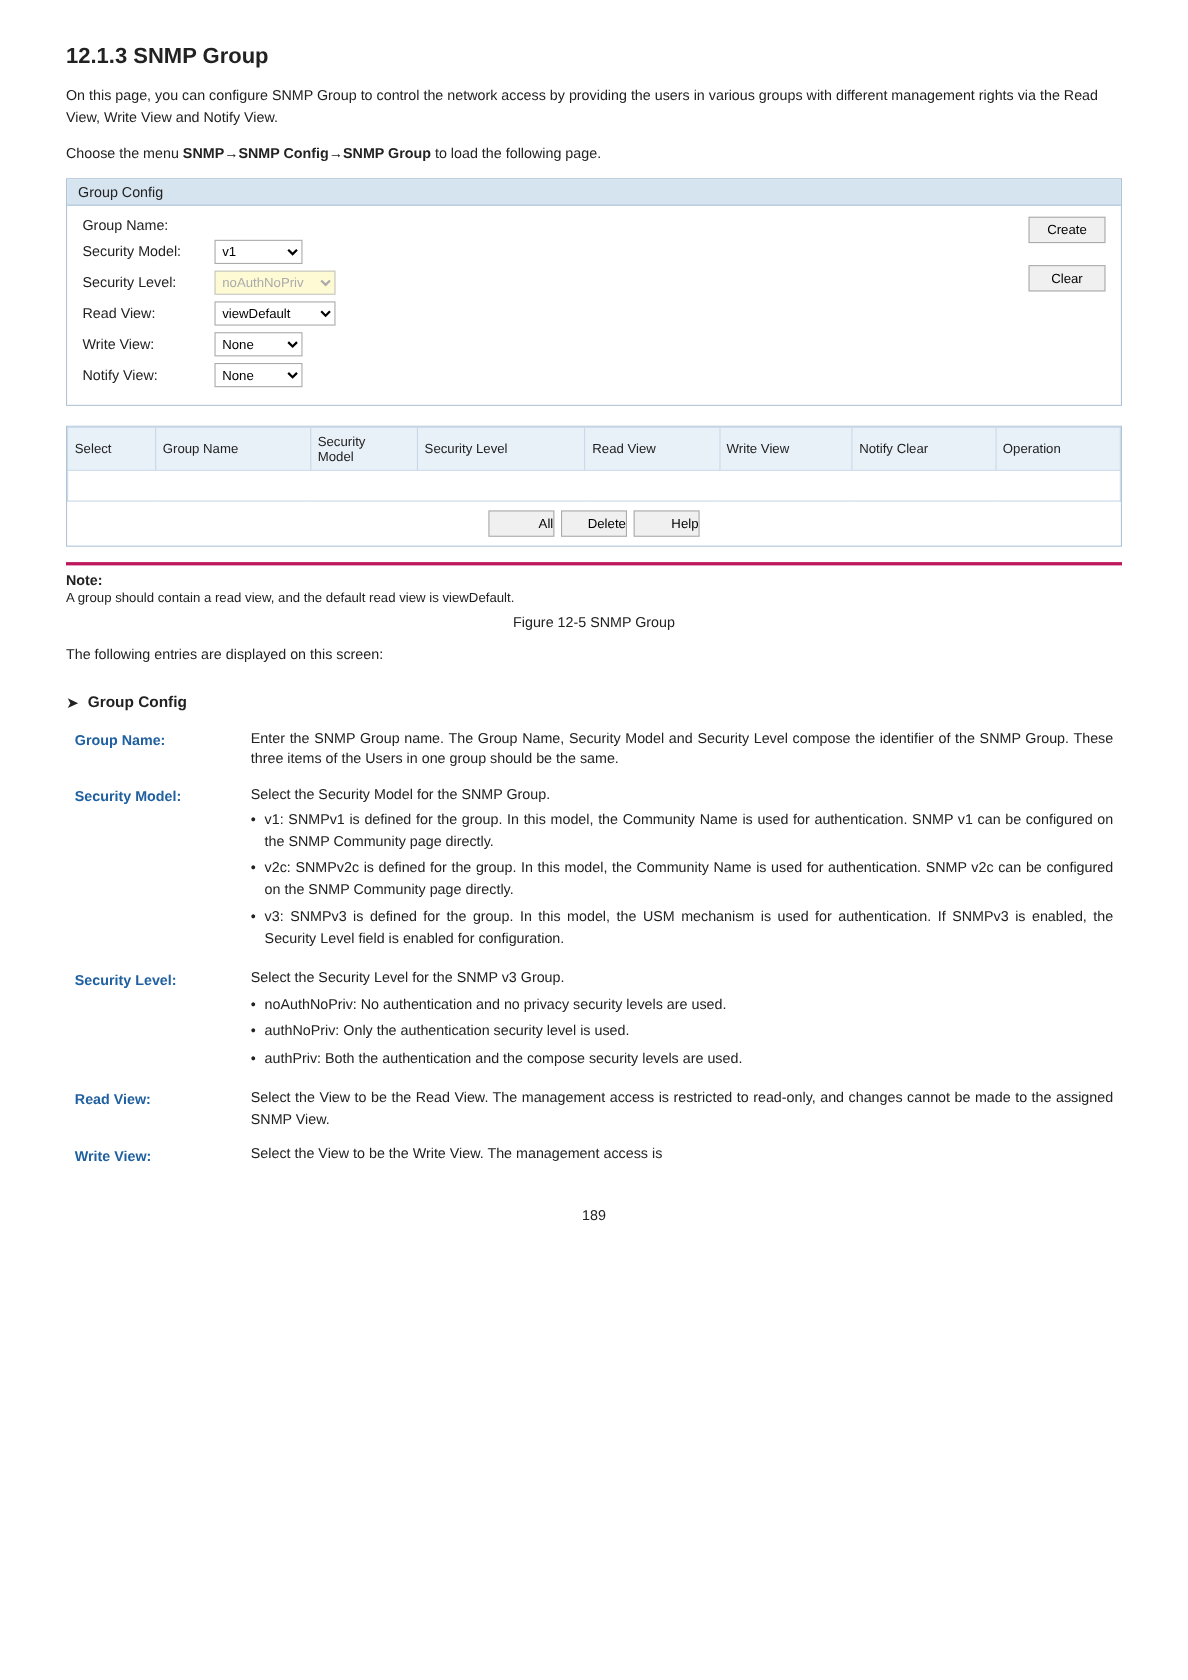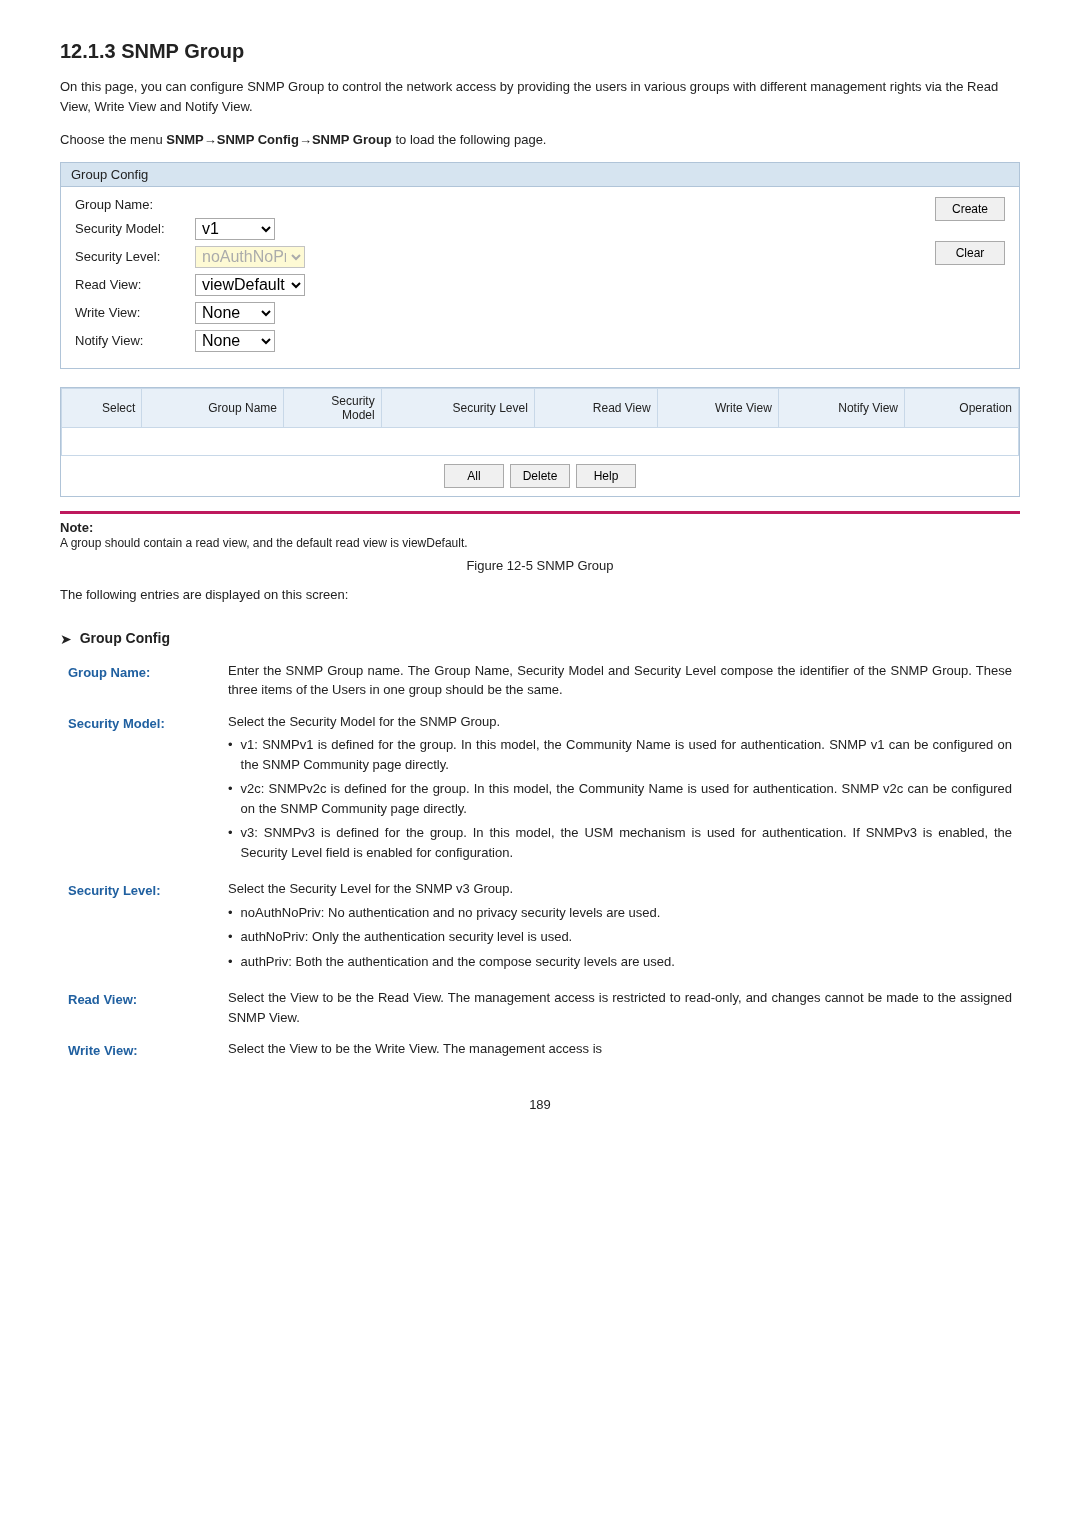--- a/index.html
+++ b/index.html
@@ -61,21 +61,21 @@
     .config-value input[type="text"] {
       width: 180px;
       height: 22px;
       border: 1px solid #aaa;
       padding: 2px 4px;
       font-size: 12px;
     }
     .config-value select {
       height: 22px;
       border: 1px solid #aaa;
-      font-size: 16px;
+      font-size: 12px;
       padding: 0 2px;
       background: #fff;
     }
     .config-value .hint {
       margin-left: 8px;
       font-size: 12px;
       color: #555;
     }
     .config-value select.narrow {
       width: 80px;
@@ -114,36 +114,37 @@
     }
     table.group-table {
       width: 100%;
       border-collapse: collapse;
       font-size: 12px;
     }
     table.group-table th {
       background: #e8f0f8;
       border: 1px solid #c8d8e8;
       padding: 5px 6px;
-      text-align: right;
+      text-align: left;
       font-weight: normal;
     }
     table.group-table td {
       border: 1px solid #c8d8e8;
       padding: 4px 6px;
       text-align: center;
     }
     .table-actions {
       padding: 8px 10px;
       display: flex;
       gap: 6px;
       justify-content: center;
     }
     .table-actions .btn {
       width: 60px;
+      text-align: right;
     }
     
     .note-section {
       border-top: 3px solid #be185d;
       padding-top: 6px;
       margin-top: 4px;
       margin-bottom: 8px;
     }
     .note-label {
       font-weight: bold;
@@ -307,21 +308,21 @@
 <div class="table-box">
   <table class="group-table">
     <thead>
       <tr>
         <th>Select</th>
         <th>Group Name</th>
         <th>Security<br>Model</th>
         <th>Security Level</th>
         <th>Read View</th>
         <th>Write View</th>
-        <th>Notify View</th>
+        <th>Notify Clear</th>
         <th>Operation</th>
       </tr>
     </thead>
     <tbody>
       <tr>
         <td colspan="8" style="height:28px;"></td>
       </tr>
     </tbody>
   </table>
   <div class="table-actions">

